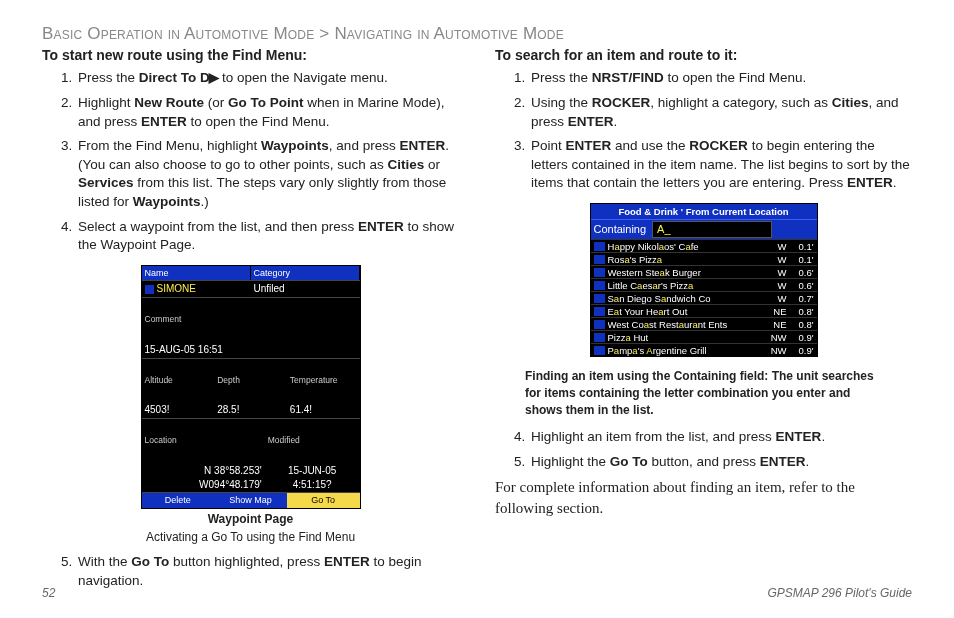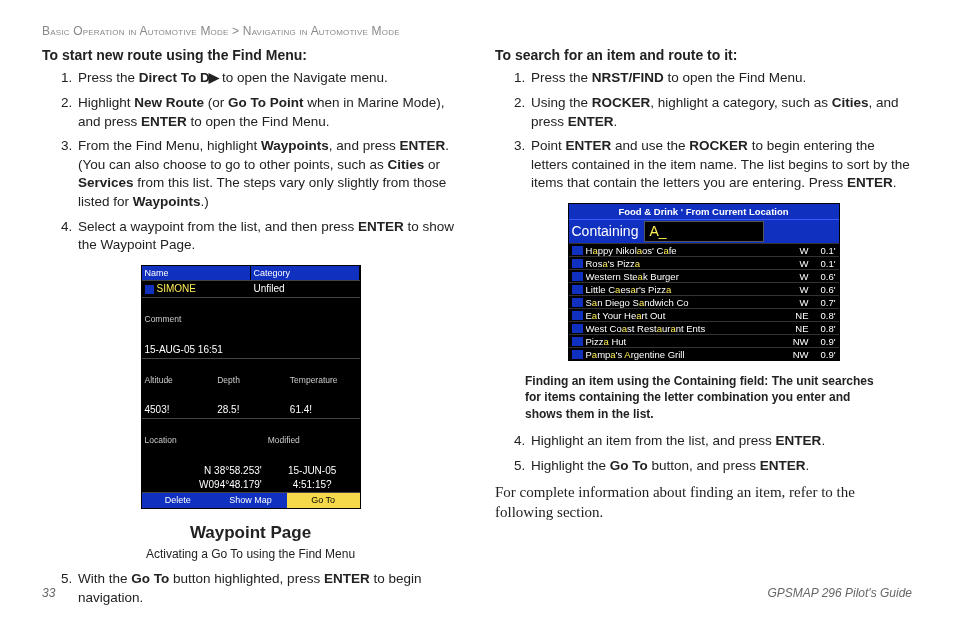--- a/index.html
+++ b/index.html
@@ -6,44 +6,44 @@
   body {
     width: 954px;
     height: 618px;
     background: #fff;
     font-family: Arial, Helvetica, sans-serif;
     color: #222;
     position: relative;
     padding: 24px 42px 20px 42px;
   }
   .header-line {
-    font-size: 12px;
+    font-size: 17px;
     color: #888;
     font-variant: small-caps;
     letter-spacing: 0.2px;
-    margin-bottom: 8px;
+    margin-bottom: 2px;
   }
   .columns {
     display: flex;
     gap: 36px;
   }
   .col {
     flex: 1;
     font-size: 13.5px;
     line-height: 1.38;
   }
   .section-title {
     font-weight: bold;
     font-size: 14px;
     margin-bottom: 4px;
   }
   ol { list-style: decimal; padding-left: 34px; }
   ol li { margin-bottom: 6px; padding-left: 2px; }
   .figure-wrap { text-align: center; margin: 10px 0 8px 0; }
-  .figure-caption { font-size: 17px; font-weight: bold; margin-top: 12px; }
+  .figure-caption { font-size: 12px; font-weight: bold; margin-top: 2px; }
   .figure-sub { font-size: 12px; margin-top: 1px; }
   .small-note { font-size: 12px; margin: 4px 30px 10px 30px; font-weight: bold; }
   .serif { font-family: "Times New Roman", Times, serif; font-size: 15px; line-height:1.35; margin-top:6px;}
   .footer {
     position: absolute;
     bottom: 18px;
     left: 42px; right: 42px;
     display: flex;
     justify-content: space-between;
     font-size: 12px;
@@ -86,42 +86,42 @@
   }
   .cell { padding:1px 3px; }
   .yellow { color:#ffee55; }
   .lbl { font-size:8.5px; color:#ccc; padding:16px 3px; }
   .line { border-top:1px solid #444; }
   .btnbar { display:flex;justify-content:center; }
   .btnbar > div { flex:1; text-align:center; font-size:9px; padding:1px 0; }
   .btn-blue { background:#1030c0; color:#fff; }
   .btn-yellow { background:#f5d94a; color:#000; }
 
-  .gps-b { width: 272px; }
+  .gps-b { width: 228px; }
   .row-b {
     display:flex;
     align-items:center;
     background:#000;
     border-top:1px solid #333;
     font-size:9.5px;
     height:13px;
   }
   .row-b .ico {
     width:11px; height:9px;
     background:#1030c0;
     margin:0 3px;
     flex:none;
   }
   .row-b .txt { flex:1; color:#fff; white-space:nowrap; overflow:hidden; }
   .row-b .dir { width:22px; color:#fff; text-align:right; }
   .row-b .dist { width:30px; color:#fff; text-align:right; padding-right:3px; }
   .contain-row {
     display:flex; align-items:center;
     background:#1030c0;
-    font-size:14px;
+    font-size:11px;
     padding:1px 3px;
     gap:6px;
   }
   .contain-row .field {
     background:#000; color:#ffee55;
     padding:0 4px;
     min-width:120px;
     border:1px solid #555;
   }
   .hl { color:#ffee55; }
@@ -275,15 +275,15 @@
     <ol start="4">
       <li><span>Highlight an item from the list, and press </span><b>ENTER</b><span>.</span></li>
       <li><span>Highlight the </span><b>Go To</b><span> button, and press </span><b>ENTER</b><span>.</span></li>
     </ol>
 
     <div class="serif">For complete information about finding an item, refer to the following section.</div>
   </div>
 </div>
 
 <div class="footer">
-  <span>33</span>
+  <span>52</span>
   <span>GPSMAP 296 Pilot's Guide</span>
 </div>
 
 </body></html>

